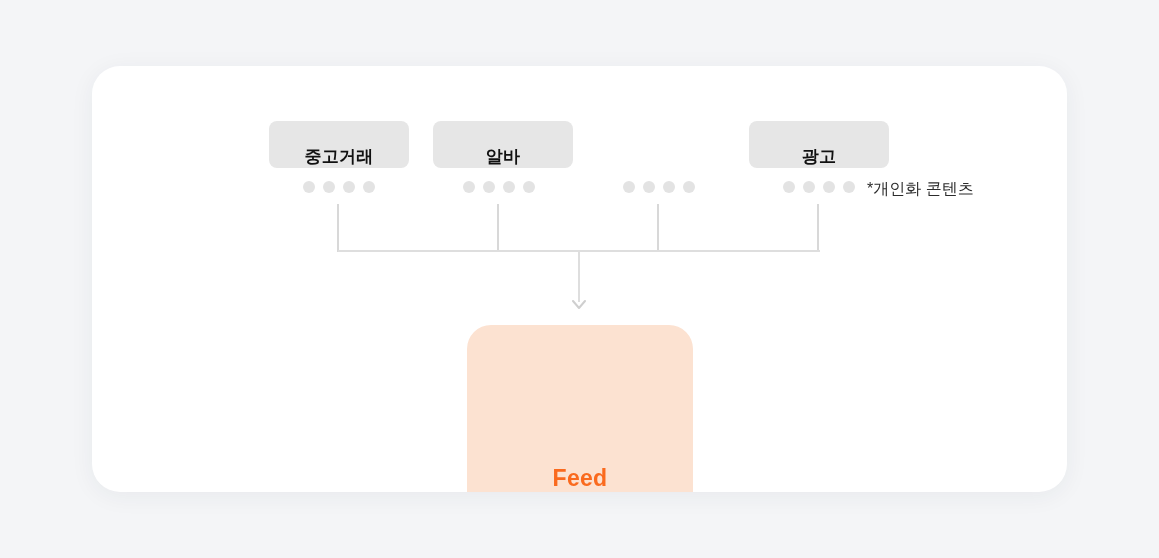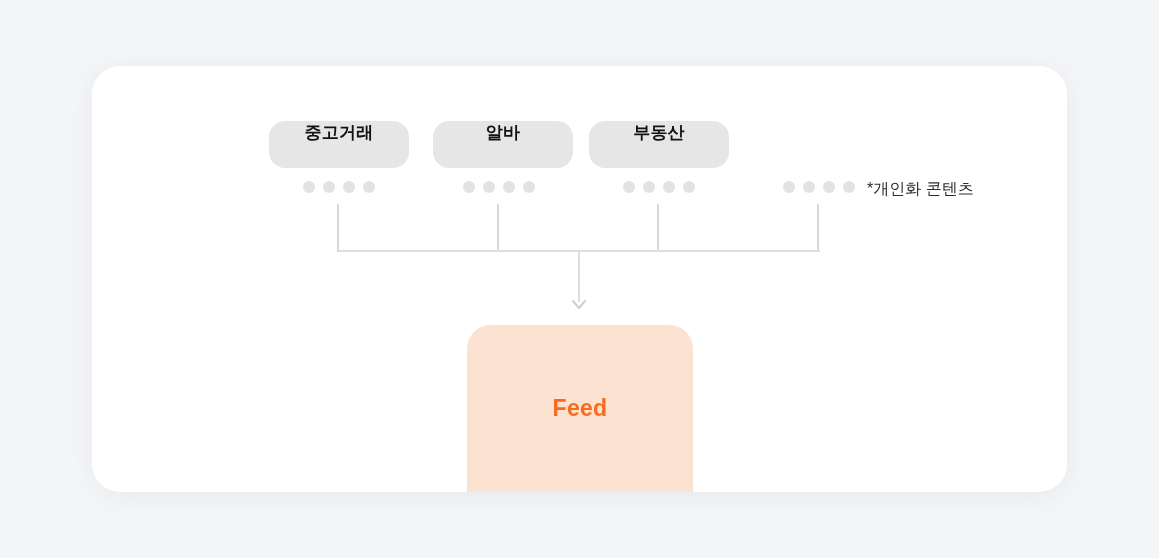--- a/index.html
+++ b/index.html
@@ -24,23 +24,23 @@
     border-radius: 28px;
     box-shadow: 0 4px 24px rgba(40, 50, 70, 0.06);
     overflow: hidden;
   }
   .src-box {
     position: absolute;
     top: 55px;
     width: 140px;
     height: 47px;
     background: #e6e6e6;
-    border-radius: 16px;
+    border-radius: 8px;
     display: flex;
-    align-items: flex-start;
+    align-items: flex-end;
     justify-content: center;
     font-size: 17px;
     font-weight: bold;
     color: #111111;
     letter-spacing: 0.2px;
   }
   .dots {
     position: absolute;
     top: 115px;
     width: 72px;
@@ -94,21 +94,21 @@
   }
   .feed-box {
     position: absolute;
     left: 375px;
     top: 259px;
     width: 226px;
     height: 167px;
     background: #fce2d1;
     border-radius: 24px 24px 0 0;
     display: flex;
-    align-items: center;
+    align-items: flex-end;
     justify-content: center;
   }
   .feed-label {
     font-size: 23px;
     font-weight: bold;
     color: #fa6a1e;
     letter-spacing: 0.3px;
   }
 </style>
 </head>
@@ -116,22 +116,22 @@
 
 <div class="page">
   <div class="card">
 
     <div class="src-box" style="left:177px">
       <span>중고거래</span>
     </div>
     <div class="src-box" style="left:341px">
       <span>알바</span>
     </div>
-    <div class="src-box" style="left:497px">
-      <span>부동산</span>
+    <div class="src-box" style="left:657px">
+      <span>광고</span>
     </div>
 
     <div class="dots" style="left:211px">
       <span class="dot"></span>
       <span class="dot"></span>
       <span class="dot"></span>
       <span class="dot"></span>
     </div>
     <div class="dots" style="left:371px">
       <span class="dot"></span>

